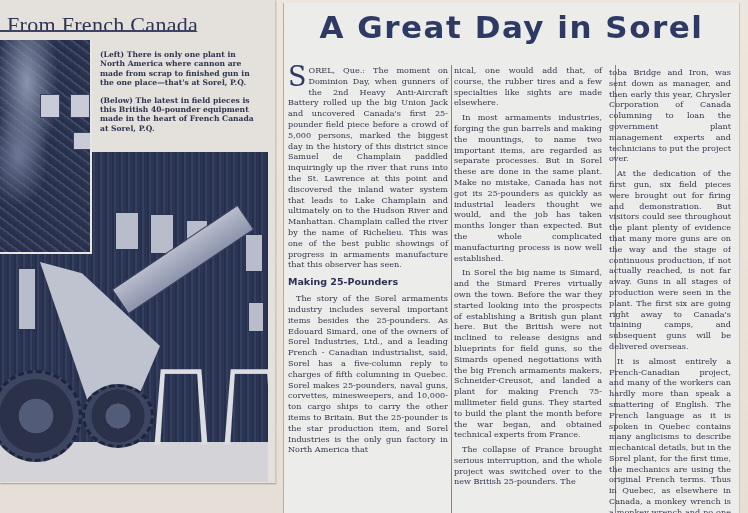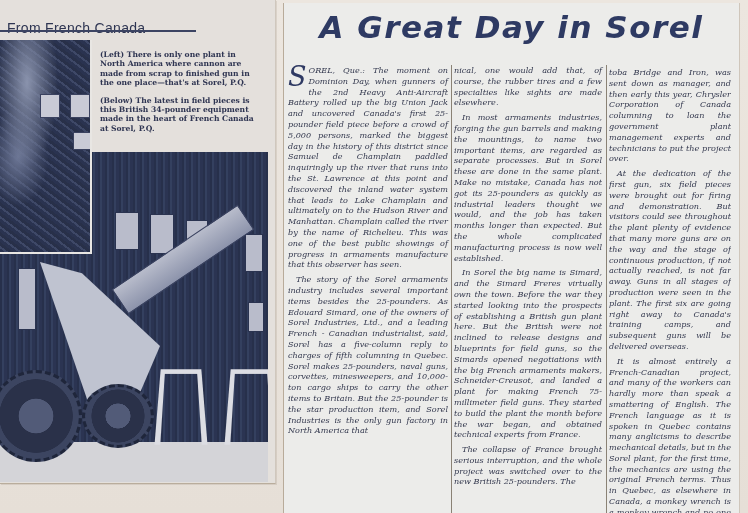--- a/index.html
+++ b/index.html
@@ -16,23 +16,23 @@
     }
     
     .left-clip {
       position: absolute; left: 0; top: 0; width: 275px; height: 483px;
       background: #e4e0dc;
       border-right: 1px solid #cfc7bd;
       border-bottom: 1px solid #b9ad9c;
       box-shadow: 1px 1px 0 rgba(120,100,80,0.15);
     }
     .left-title {
-      position: absolute; left: 7px; top: 20px;
-      font-family: Liberation Sans, sans-serif;
-      font-size: 14px; color: #2e3552; letter-spacing: 0.3px;
+      position: absolute; left: 7px; top: 12px;
+      font-family: Liberation Serif, serif;
+      font-size: 22px; color: #2e3552; letter-spacing: 0.3px;
       white-space: nowrap;
     }
     .left-rule {
       position: absolute; left: 0; top: 30px; width: 196px; height: 2px; background: #3c4463;
     }
     .caption {
       position: absolute; left: 100px; top: 50px; width: 160px;
       font-family: "DejaVu Serif", serif; font-weight: bold;
       font-size: 7.6px; line-height: 9.4px; color: #2f3552;
     }
@@ -84,42 +84,41 @@
       border-top: 6px solid #dcdde3;
       transform: perspective(60px) rotateX(12deg);
     }
 
     
     .right-clip {
       position: absolute; left: 283px; top: 3px; width: 455px; height: 510px;
       background: #ececea;
       border-left: 1px solid #b8ab9a;
       border-right: 1px solid #cfc6bb;
-      font-style: italic;
     }
     .headline {
       position: absolute; left: 0; top: 6px; width: 100%; text-align: center;
       font-family: "DejaVu Sans", sans-serif; font-size: 31px; font-weight: bold;
       color: #2e3a63; letter-spacing: 1.5px;
     }
     .byline {
       position: absolute; left: 0; top: 50px; width: 100%; text-align: center;
       font-family: "DejaVu Sans", sans-serif; font-weight: bold;
       font-size: 8.5px; color: #3a3f55;
     }
     .col {
       position: absolute; top: 62px;
       font-family: "DejaVu Serif", serif;
       font-size: 8.1px; line-height: 10.8px; color: #33384e;
       text-align: justify;
     }
     .col p { margin: 0 0 4px 0; text-indent: 8px; }
     .col p.noindent { text-indent: 0; }
     .col1 { left: 4px; width: 160px; border-right: 1px solid #8a8275; padding-right: 3px; height: 448px; overflow: hidden; }
-    .col2 { left: 170px; width: 148px; border-right: 1px solid #8a8275; padding-right: 4px; height: 448px; overflow: hidden; }
+    .col2 { left: 170px; width: 148px; border-right: 1px solid #8a8275; padding-right: 13px; height: 448px; overflow: hidden; }
     .col3 { left: 325px; width: 122px; top: 64px; height: 446px; overflow: hidden; }
     .dropcap {
       float: left; font-size: 27px; line-height: 22px; margin: 1px 2px 0 0;
       color: #2f3a63;
     }
     .subhead {
       font-family: "DejaVu Sans", sans-serif; font-weight: bold;
       font-size: 9.5px; line-height: 11px; color: #2b3050;
       margin: 6px 0 6px 0; text-indent: 0;
     }
@@ -128,21 +127,21 @@
 <body>
 
 <div class="scrapbook">
 
   <div class="left-clip">
     <div class="left-title">From French Canada</div>
     <div class="left-rule"></div>
 
     <div class="caption">
       <p>(Left) There is only one plant in North America where cannon are made from scrap to finished gun in the one place—that's at Sorel, P.Q.</p>
-      <p>(Below) The latest in field pieces is this British 34-pounder equipment made in the heart of French Canada at Sorel, P.Q.</p>
+      <p>(Below) The latest in field pieces is this British 40-pounder equipment made in the heart of French Canada at Sorel, P.Q.</p>
     </div>
 
     <div class="photo photo-main">
       <div class="win" style="left:115px;top:60px;width:22px;height:36px;"></div>
       <div class="win" style="left:150px;top:62px;width:22px;height:38px;"></div>
       <div class="win" style="left:186px;top:68px;width:20px;height:38px;"></div>
       <div class="win" style="left:245px;top:82px;width:16px;height:36px;"></div>
       <div class="win" style="left:18px;top:116px;width:16px;height:60px;"></div>
       <div class="win" style="left:248px;top:150px;width:14px;height:28px;"></div>
       <div class="shield"></div>
@@ -159,20 +158,21 @@
       <div class="win" style="left:70px;top:54px;width:18px;height:22px;"></div>
       <div class="win" style="left:73px;top:92px;width:16px;height:16px;"></div>
     </div>
   </div>
 
   <div class="right-clip">
     <div class="headline">A Great Day in Sorel</div>
 
     <div class="col col1">
       <p class="noindent"><span class="dropcap">S</span><span>OREL, Que.: The moment on Dominion Day, when gunners of the 2nd Heavy Anti-Aircraft Battery rolled up the big Union Jack and uncovered Canada's first 25-pounder field piece before a crowd of 5,000 persons, marked the biggest day in the history of this district since Samuel de Champlain paddled inquiringly up the river that runs into the St. Lawrence at this point and discovered the inland water system that leads to Lake Champlain and ultimately on to the Hudson River and Manhattan. Champlain called the river by the name of Richelieu. This was one of the best public showings of progress in armaments manufacture that this observer has seen.</span></p>
+      <div class="subhead">Making 25-Pounders</div>
       <p>The story of the Sorel armaments industry includes several important items besides the 25-pounders. As Edouard Simard, one of the owners of Sorel Industries, Ltd., and a leading French - Canadian industrialist, said, Sorel has a five-column reply to charges of fifth columning in Quebec. Sorel makes 25-pounders, naval guns, corvettes, minesweepers, and 10,000-ton cargo ships to carry the other items to Britain. But the 25-pounder is the star production item, and Sorel Industries is the only gun factory in North America that</p>
     </div>
 
     <div class="col col2">
       <p class="noindent">nical, one would add that, of course, the rubber tires and a few specialties like sights are made elsewhere.</p>
       <p>In most armaments industries, forging the gun barrels and making the mountings, to name two important items, are regarded as separate processes. But in Sorel these are done in the same plant. Make no mistake, Canada has not got its 25-pounders as quickly as industrial leaders thought we would, and the job has taken months longer than expected. But the whole complicated manufacturing process is now well established.</p>
       <p>In Sorel the big name is Simard, and the Simard Freres virtually own the town. Before the war they started looking into the prospects of establishing a British gun plant here. But the British were not inclined to release designs and blueprints for field guns, so the Simards opened negotiations with the big French armaments makers, Schneider-Creusot, and landed a plant for making French 75-millimeter field guns. They started to build the plant the month before the war began, and obtained technical experts from France.</p>
       <p>The collapse of France brought serious interruption, and the whole project was switched over to the new British 25-pounders. The</p>
     </div>
 

